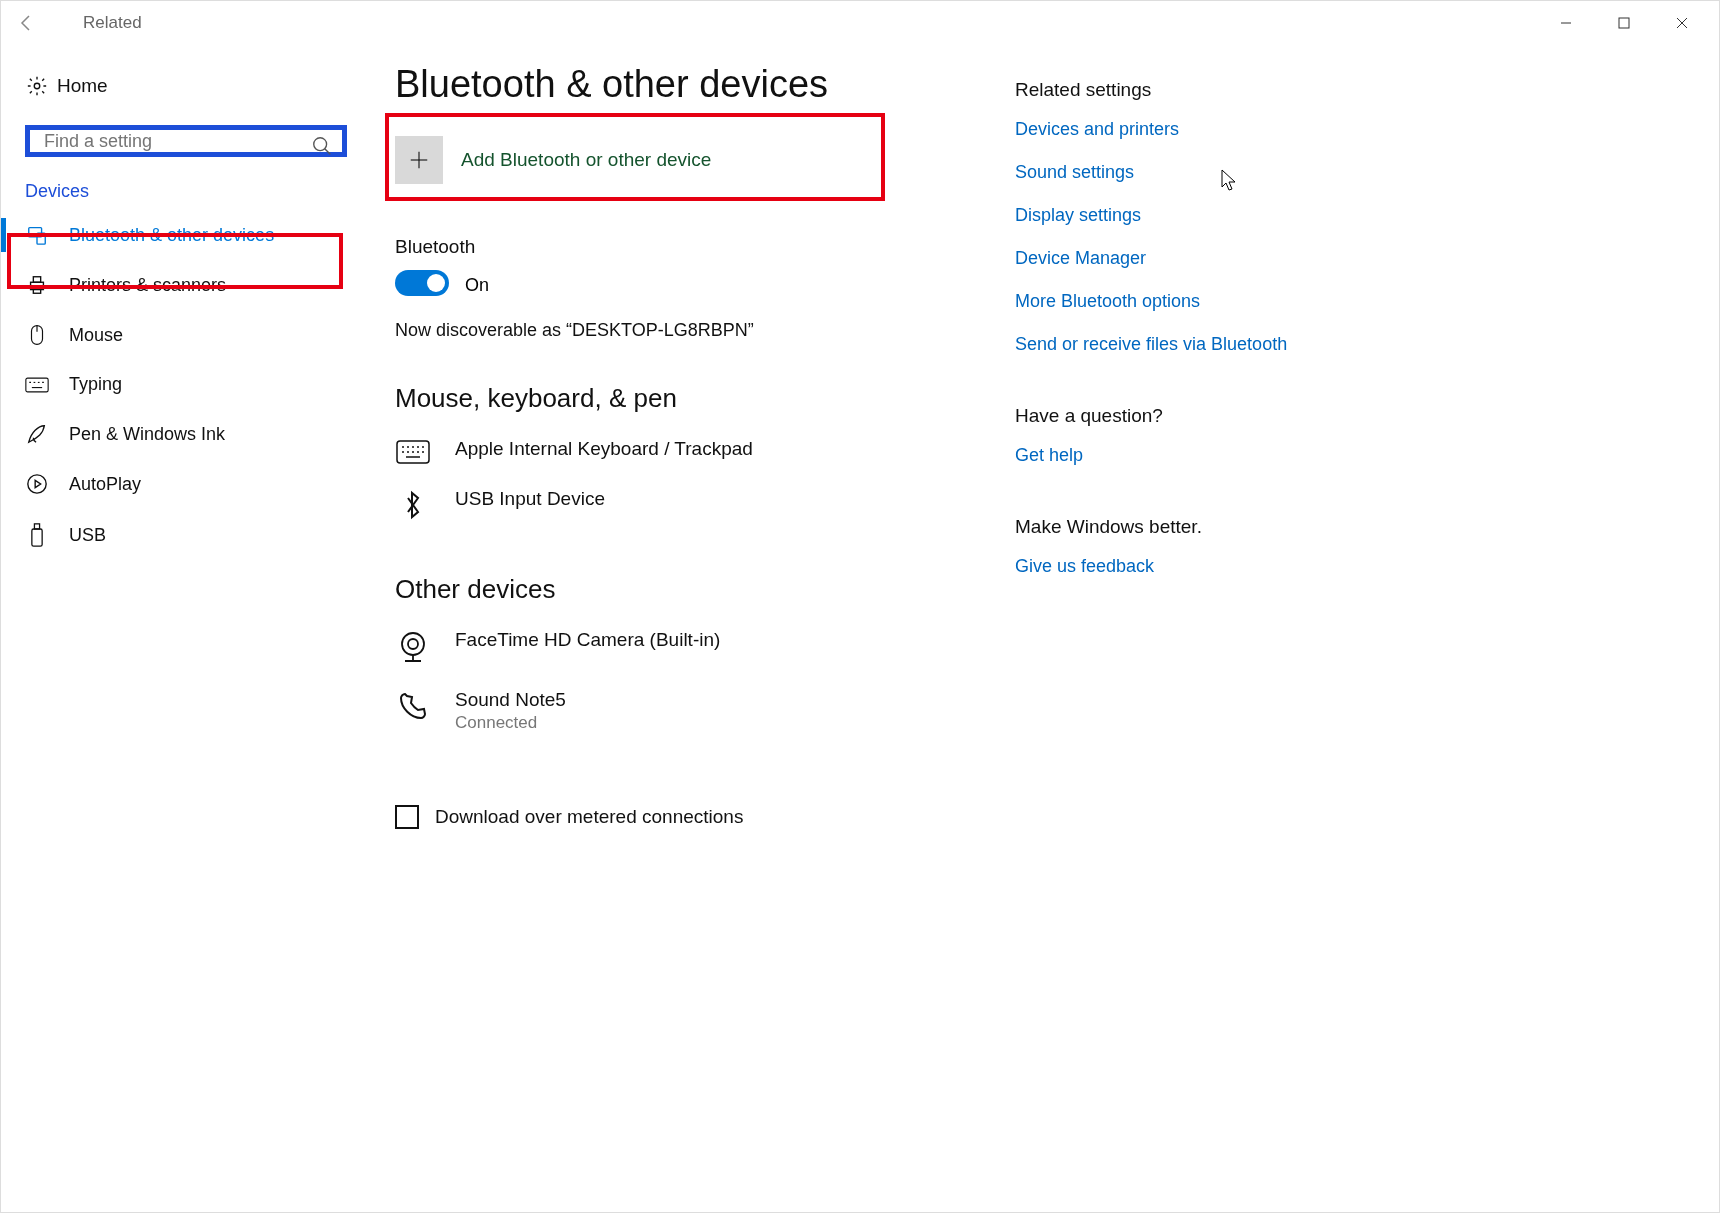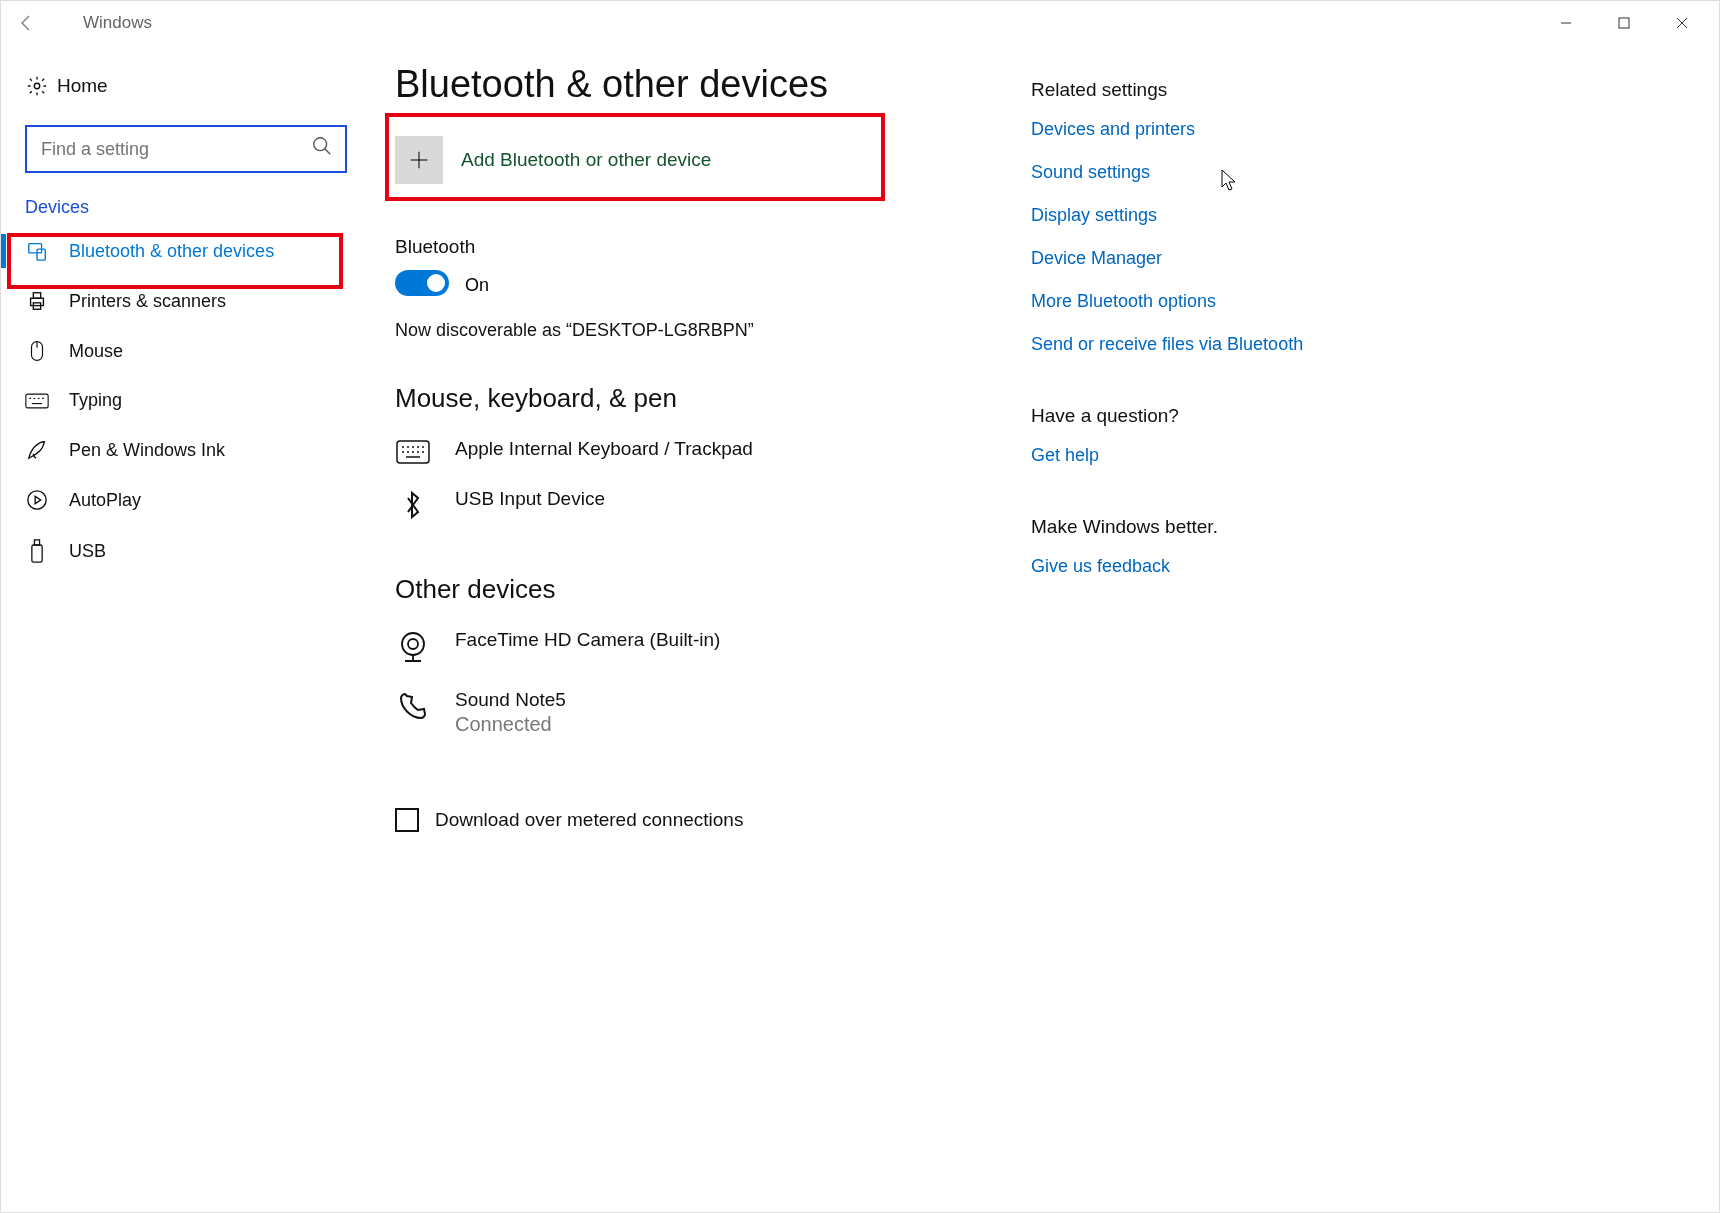--- a/index.html
+++ b/index.html
@@ -9,54 +9,54 @@
     .back-btn { width:50px; height:44px; display:flex; align-items:center; justify-content:center; color:#888; font-size:22px;}
     .title-text { font-size:17px; color:#666; margin-left:32px;}
     .win-ctrls { margin-left:auto; display:flex; margin-right:8px;}
     .win-ctrl { width:58px; height:30px; display:flex; align-items:center; justify-content:center; color:#333;}
 
     .body-area { display:flex; height:calc(100% - 44px); }
     
     .sidebar { width:370px; padding-top:20px; position:relative; }
     .home-row { display:flex; align-items:center; gap:8px; padding:10px 26px 10px 24px; font-size:19px; color:#111; margin-bottom:18px; cursor:pointer;}
     .search-wrap { margin:0 24px 24px 24px; position:relative;}
-    .search-input { width:100%; height:48px; font-size:18px; padding:4px 48px 4px 14px; border:2px solid #1d4ed8; outline:none; background:#fff;}
+    .search-input { width:100%; height:32px; font-size:18px; padding:4px 48px 4px 14px; border:5px solid #1d4ed8; outline:none; background:#fff;}
     .search-icon { position:absolute; right:14px; top:10px; color:#555; }
     
     .cat-header { font-size:18px; color:#1d4ed8; padding:0 24px 8px 24px; margin-top:20px;}
     .nav-item { display:flex; align-items:center; gap:20px; padding:14px 26px 14px 24px; font-size:18px; color:#111; cursor:pointer; position:relative;}
     .nav-item.selected { color:#0078d7; }
     .nav-item.selected::before { content:""; position:absolute; left:0; top:8px; bottom:8px; width:5px; background:#0078d7;}
     .nav-icon { width:24px; flex:0 0 24px; display:flex; justify-content:center; color:inherit;}
     
     .highlight-box { position:absolute; border:4px solid #e60012; pointer-events:none; }
     
     .main { flex:1; display:flex; padding:18px 0 0 24px; }
     .center { width:620px; }
-    .right { margin-left:16px; padding-right:30px; width:360px;}
+    .right { margin-left:0; padding-right:30px; width:360px;}
     
     .page-title { font-size:38px; font-weight:400; color:#111; margin-bottom:20px;}
     
     .add-btn { display:flex; align-items:center; gap:18px; padding:10px 8px 10px 0px; cursor:pointer; width:480px;}
     .plus-box { width:48px; height:48px; background:#d9d9d9; display:flex; align-items:center; justify-content:center; font-size:26px; font-weight:300;}
     .add-label { font-size:19px; color:#14532d;}
     
     .section-sub { font-size:19px; color:#111; margin-top:42px;}
     .toggle-row { display:flex; align-items:flex-end; gap:16px; margin-top:12px;}
     .toggle { width:54px; height:26px; border-radius:13px; background:#0078d7; position:relative; cursor:pointer;}
     .toggle .thumb { width:18px; height:18px; border-radius:50%; background:#fff; position:absolute; right:4px; top:4px;}
     .toggle-label { font-size:18px;}
     .discoverable { font-size:18px; color:#111; margin-top:24px;}
     
     .cat-title { font-size:26px; color:#111; margin-top:42px; margin-bottom:12px;}
     .device-row { display:flex; align-items:flex-start; gap:24px; padding:12px 0; cursor:pointer;}
     .dev-icon { width:36px; display:flex; justify-content:center; padding-top:2px;}
     .dev-labels { display:flex; flex-direction:column;}
     .dev-name { font-size:19px; color:#111;}
-    .dev-status { font-size:20px; color:#777; margin-top:2px;}
+    .dev-status { font-size:17px; color:#777; margin-top:2px;}
     
     .checkbox-row { display:flex; align-items:center; gap:16px; margin-top:60px;}
     .chk { width:24px; height:24px; border:2px solid #111;}
     .chk-label { font-size:19px; color:#111;}
     .help-text { font-size:18px; color:#666; margin-top:16px; max-width:500px; line-height:1.5;}
     
     .right .right-header { font-size:19px; color:#111; margin-bottom:18px; margin-top:34px;}
     .right .right-header:first-child { margin-top:16px;}
     .link { font-size:18px; color:#0067c0; margin-bottom:22px; cursor:pointer;}
     
@@ -64,21 +64,21 @@
   </style>
 </head>
 <body>
 
 <div class="titlebar">
   <div class="back-btn">
     <svg width="20" height="20" viewBox="0 0 20 20" stroke="#888" fill="none" stroke-width="1.5">
         <path d="M13 3 L6 10 L13 17"></path>
       </svg>
   </div>
-  <div class="title-text">Windows</div>
+  <div class="title-text">Related</div>
   <div class="win-ctrls">
     <div class="win-ctrl">
         <svg width="12" height="12">
           <line x1="1" y1="6" x2="11" y2="6" stroke="#333" stroke-width="1"></line>
         </svg>
       </div>
     <div class="win-ctrl">
         <svg width="12" height="12">
           <rect x="1" y="1" width="10" height="10" fill="none" stroke="#333" stroke-width="1"></rect>
         </svg>

